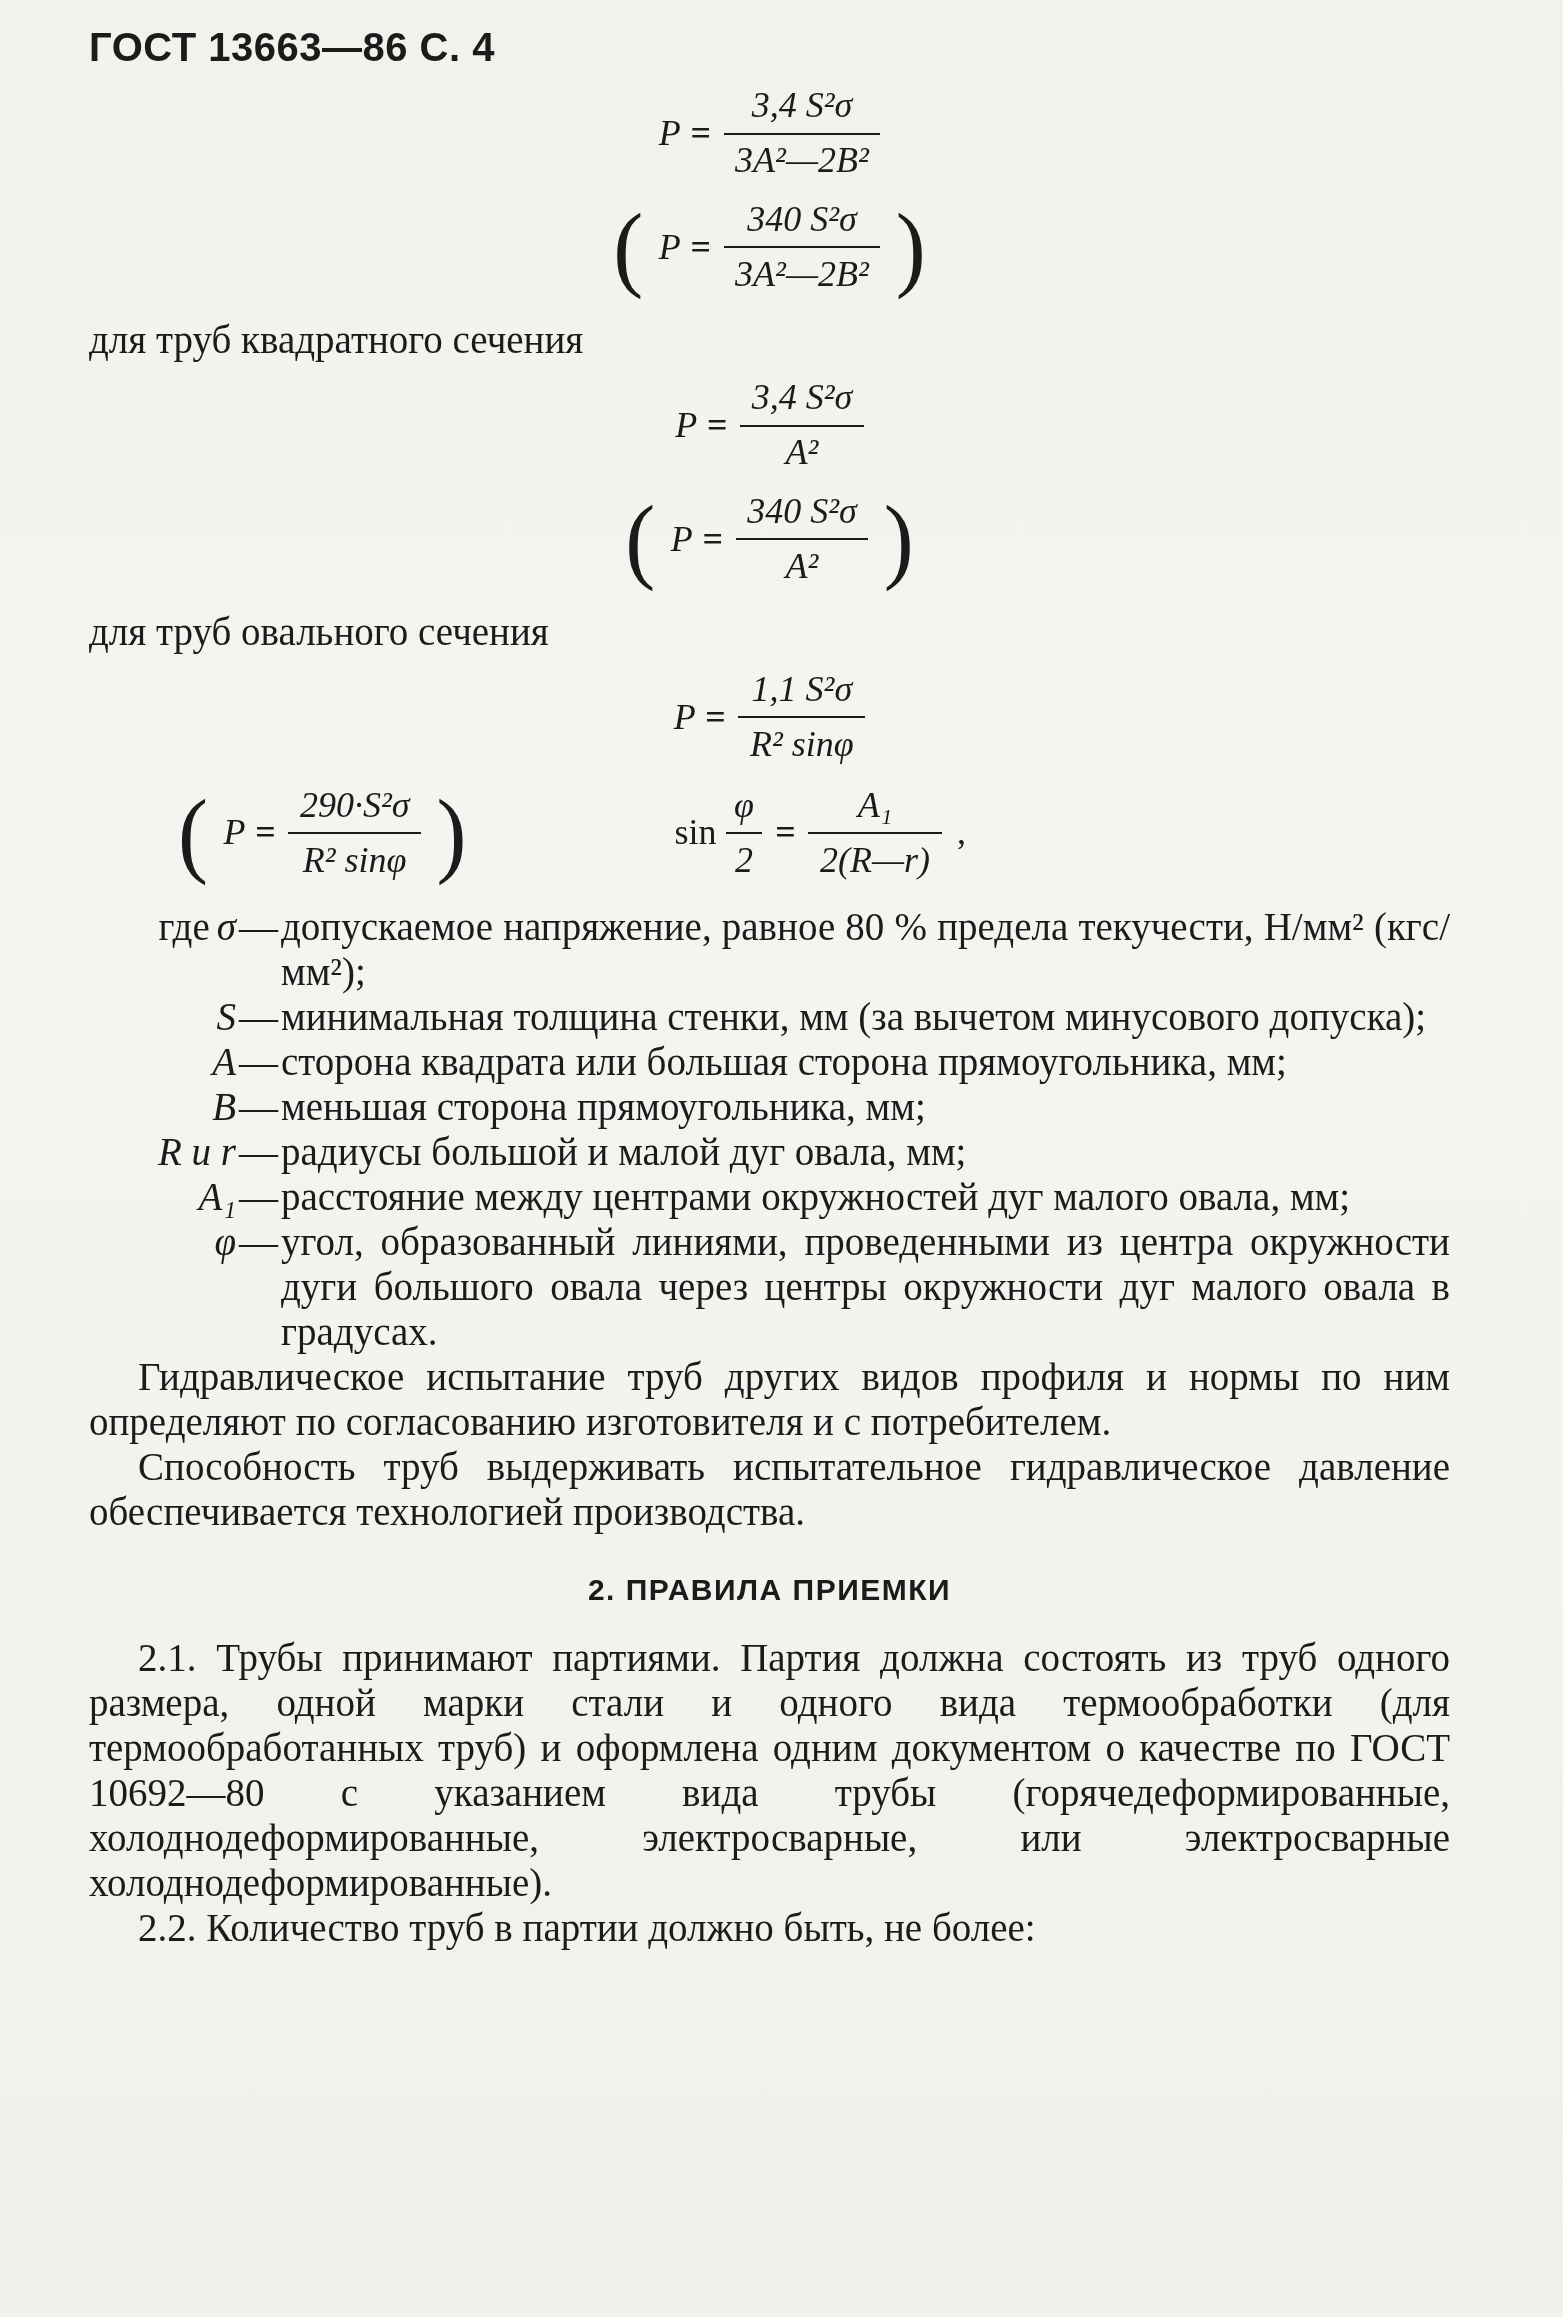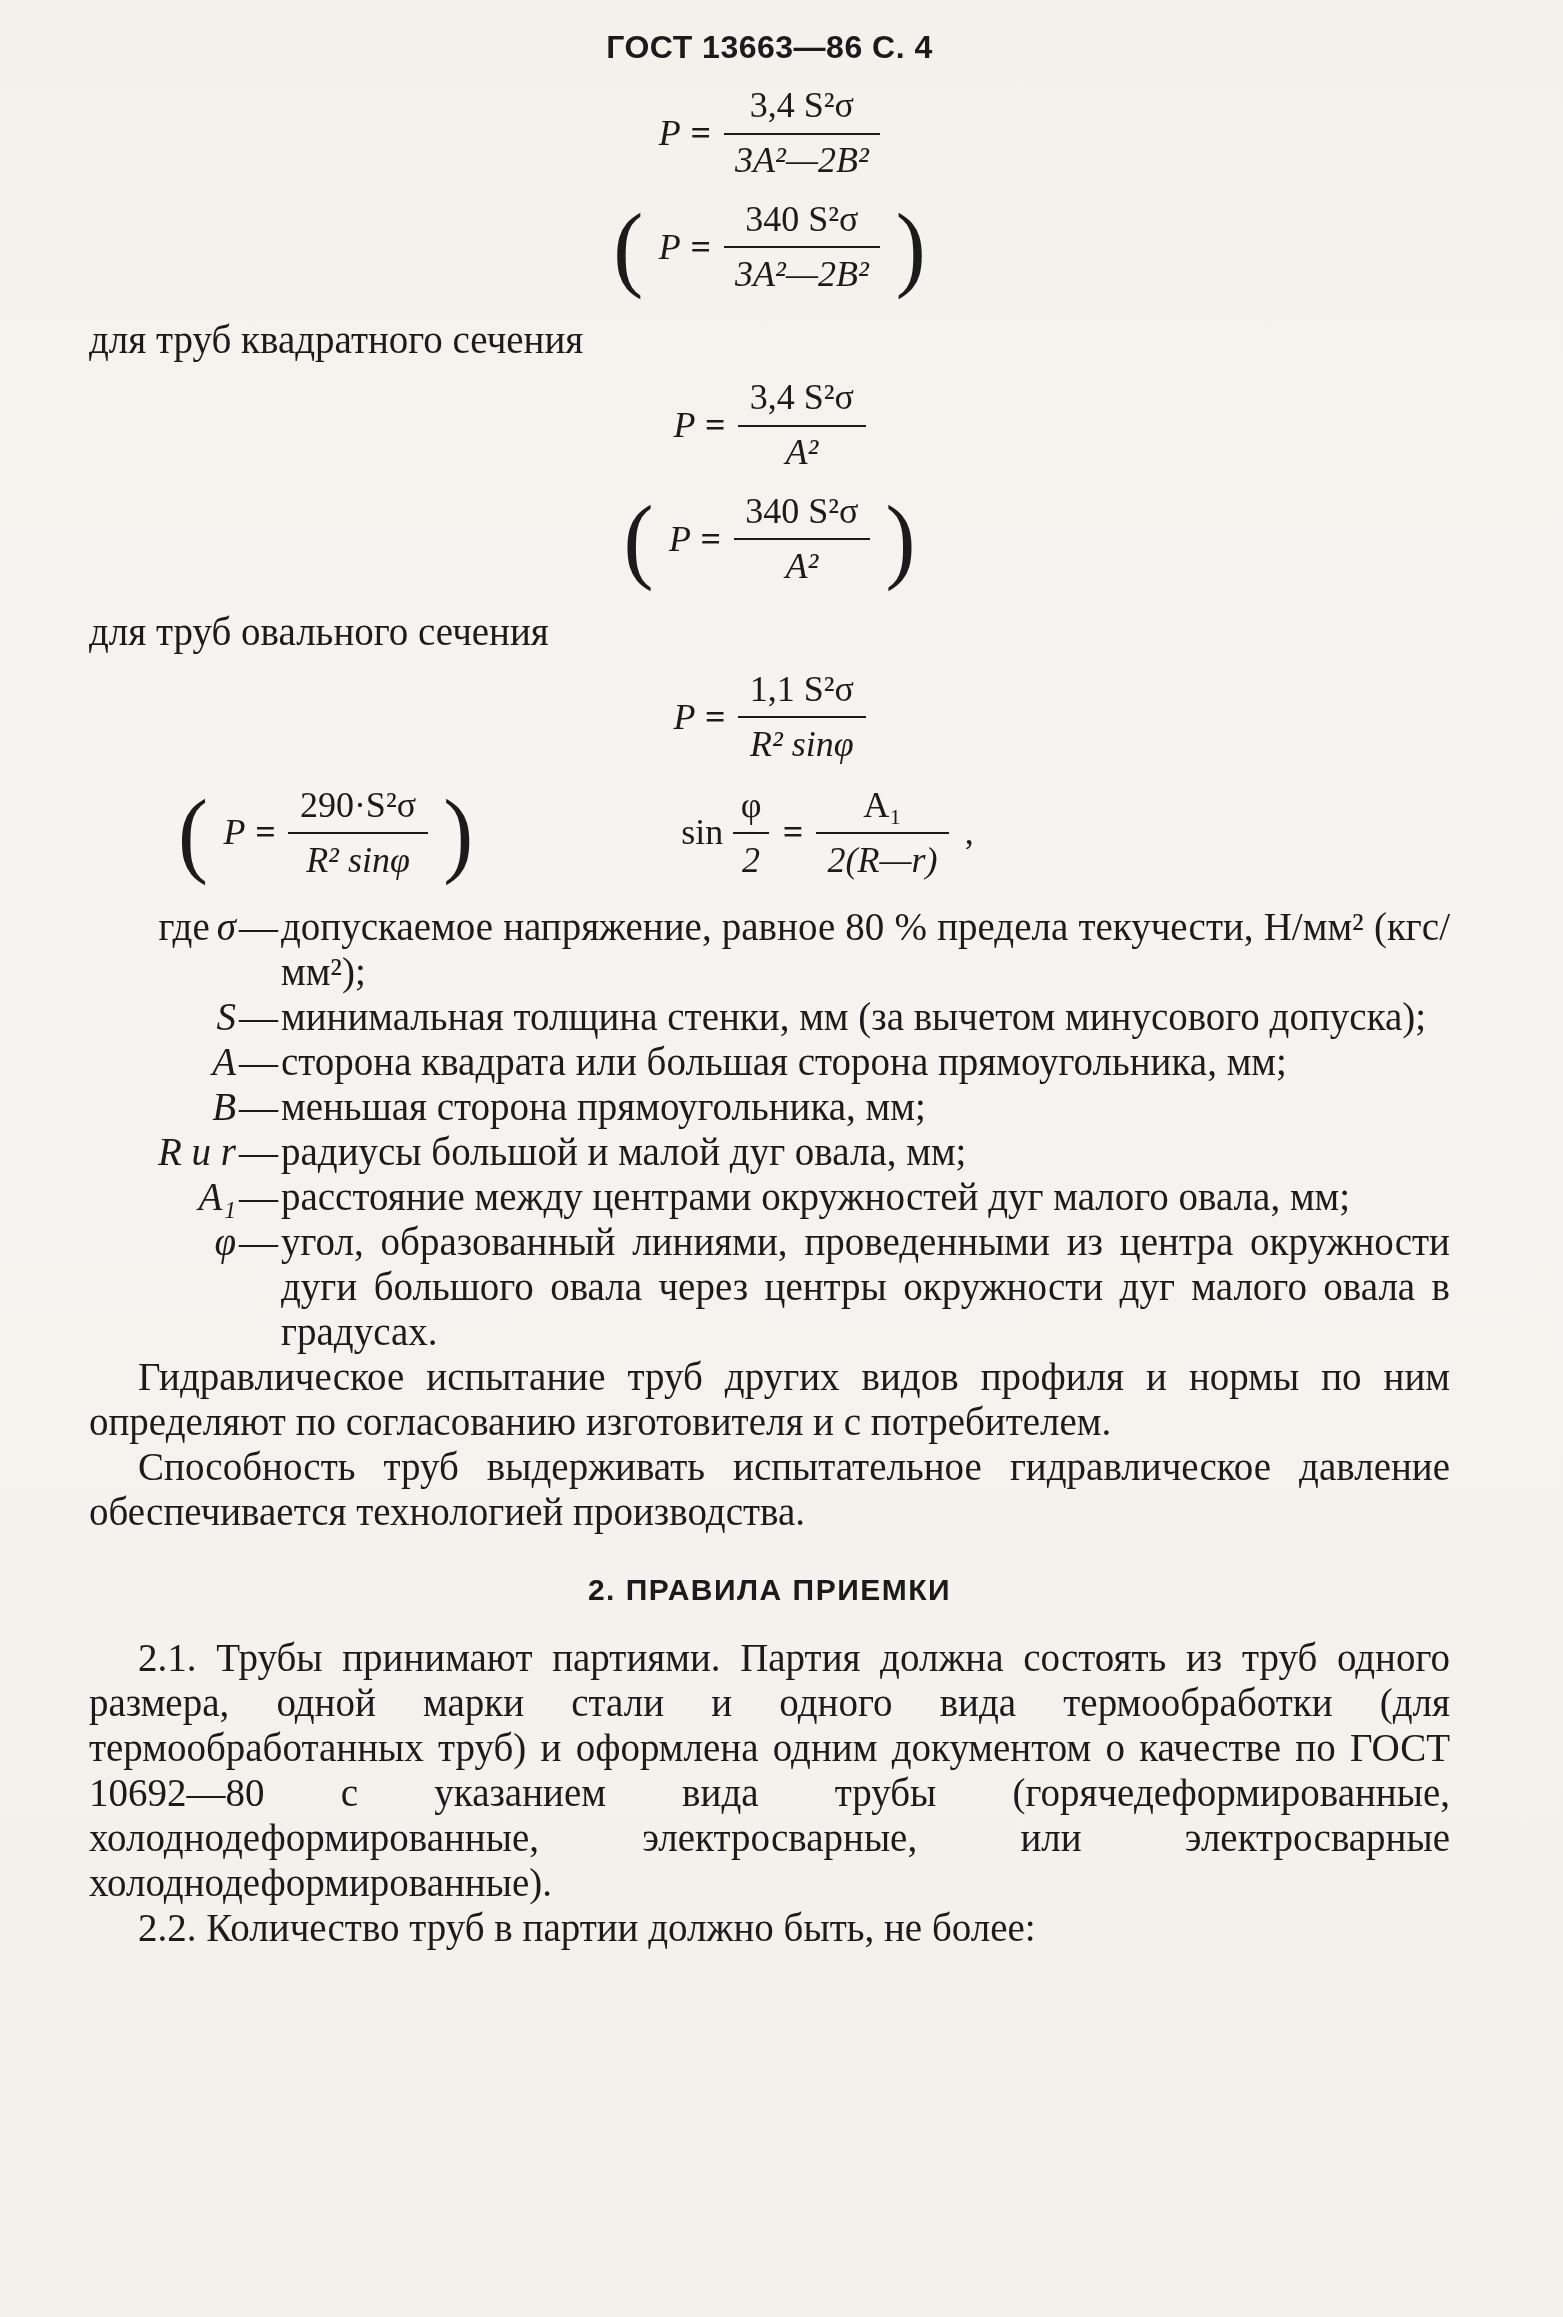--- a/index.html
+++ b/index.html
@@ -9,44 +9,45 @@
     background: linear-gradient(180deg, #f2f1ec 0%, #f5f4f0 35%, #f1f0eb 100%);
     font-family: "Liberation Serif", "DejaVu Serif", serif;
     font-size: 39px;
     line-height: 45px;
     color: #1b1b1b;
     overflow: hidden;
   }
   .page { padding: 25px 113px 0 89px; }
 
   .doc-header {
-    text-align: center;
+    text-align: left;
     font-family: "Liberation Sans", "DejaVu Sans", sans-serif;
     font-weight: 700;
-    font-size: 32px;
+    font-size: 40px;
     letter-spacing: 0.5px;
     margin-bottom: 9.7px;
   }
 
   
   .equation {
     display: flex;
     justify-content: center;
     align-items: center;
     font-size: 36px;
     line-height: 1.15;
     margin: 13.6px 0;
   }
   .equation .lhs { font-style: italic; margin-right: 9.7px; }
   .equation .eq  { font-weight: 700; margin-right: 13.6px; letter-spacing: -1px; }
   .frac { display: inline-block; text-align: center; vertical-align: middle; }
   .frac .num {
     display: block;
     padding: 1.9px 11.6px 5.8px;
     border-bottom: 2.9px solid #1b1b1b;
+    font-style: italic;
   }
   .frac .den { display: block; padding: 5.8px 11.6px 1.9px; font-style: italic; }
   .frac.tight .num, .frac.tight .den { padding-left: 7.8px; padding-right: 7.8px; }
   .paren {
     display: inline-block;
     font-size: 250%;
     line-height: 1;
     transform: scaleY(1.05);
     font-weight: 400;
   }

